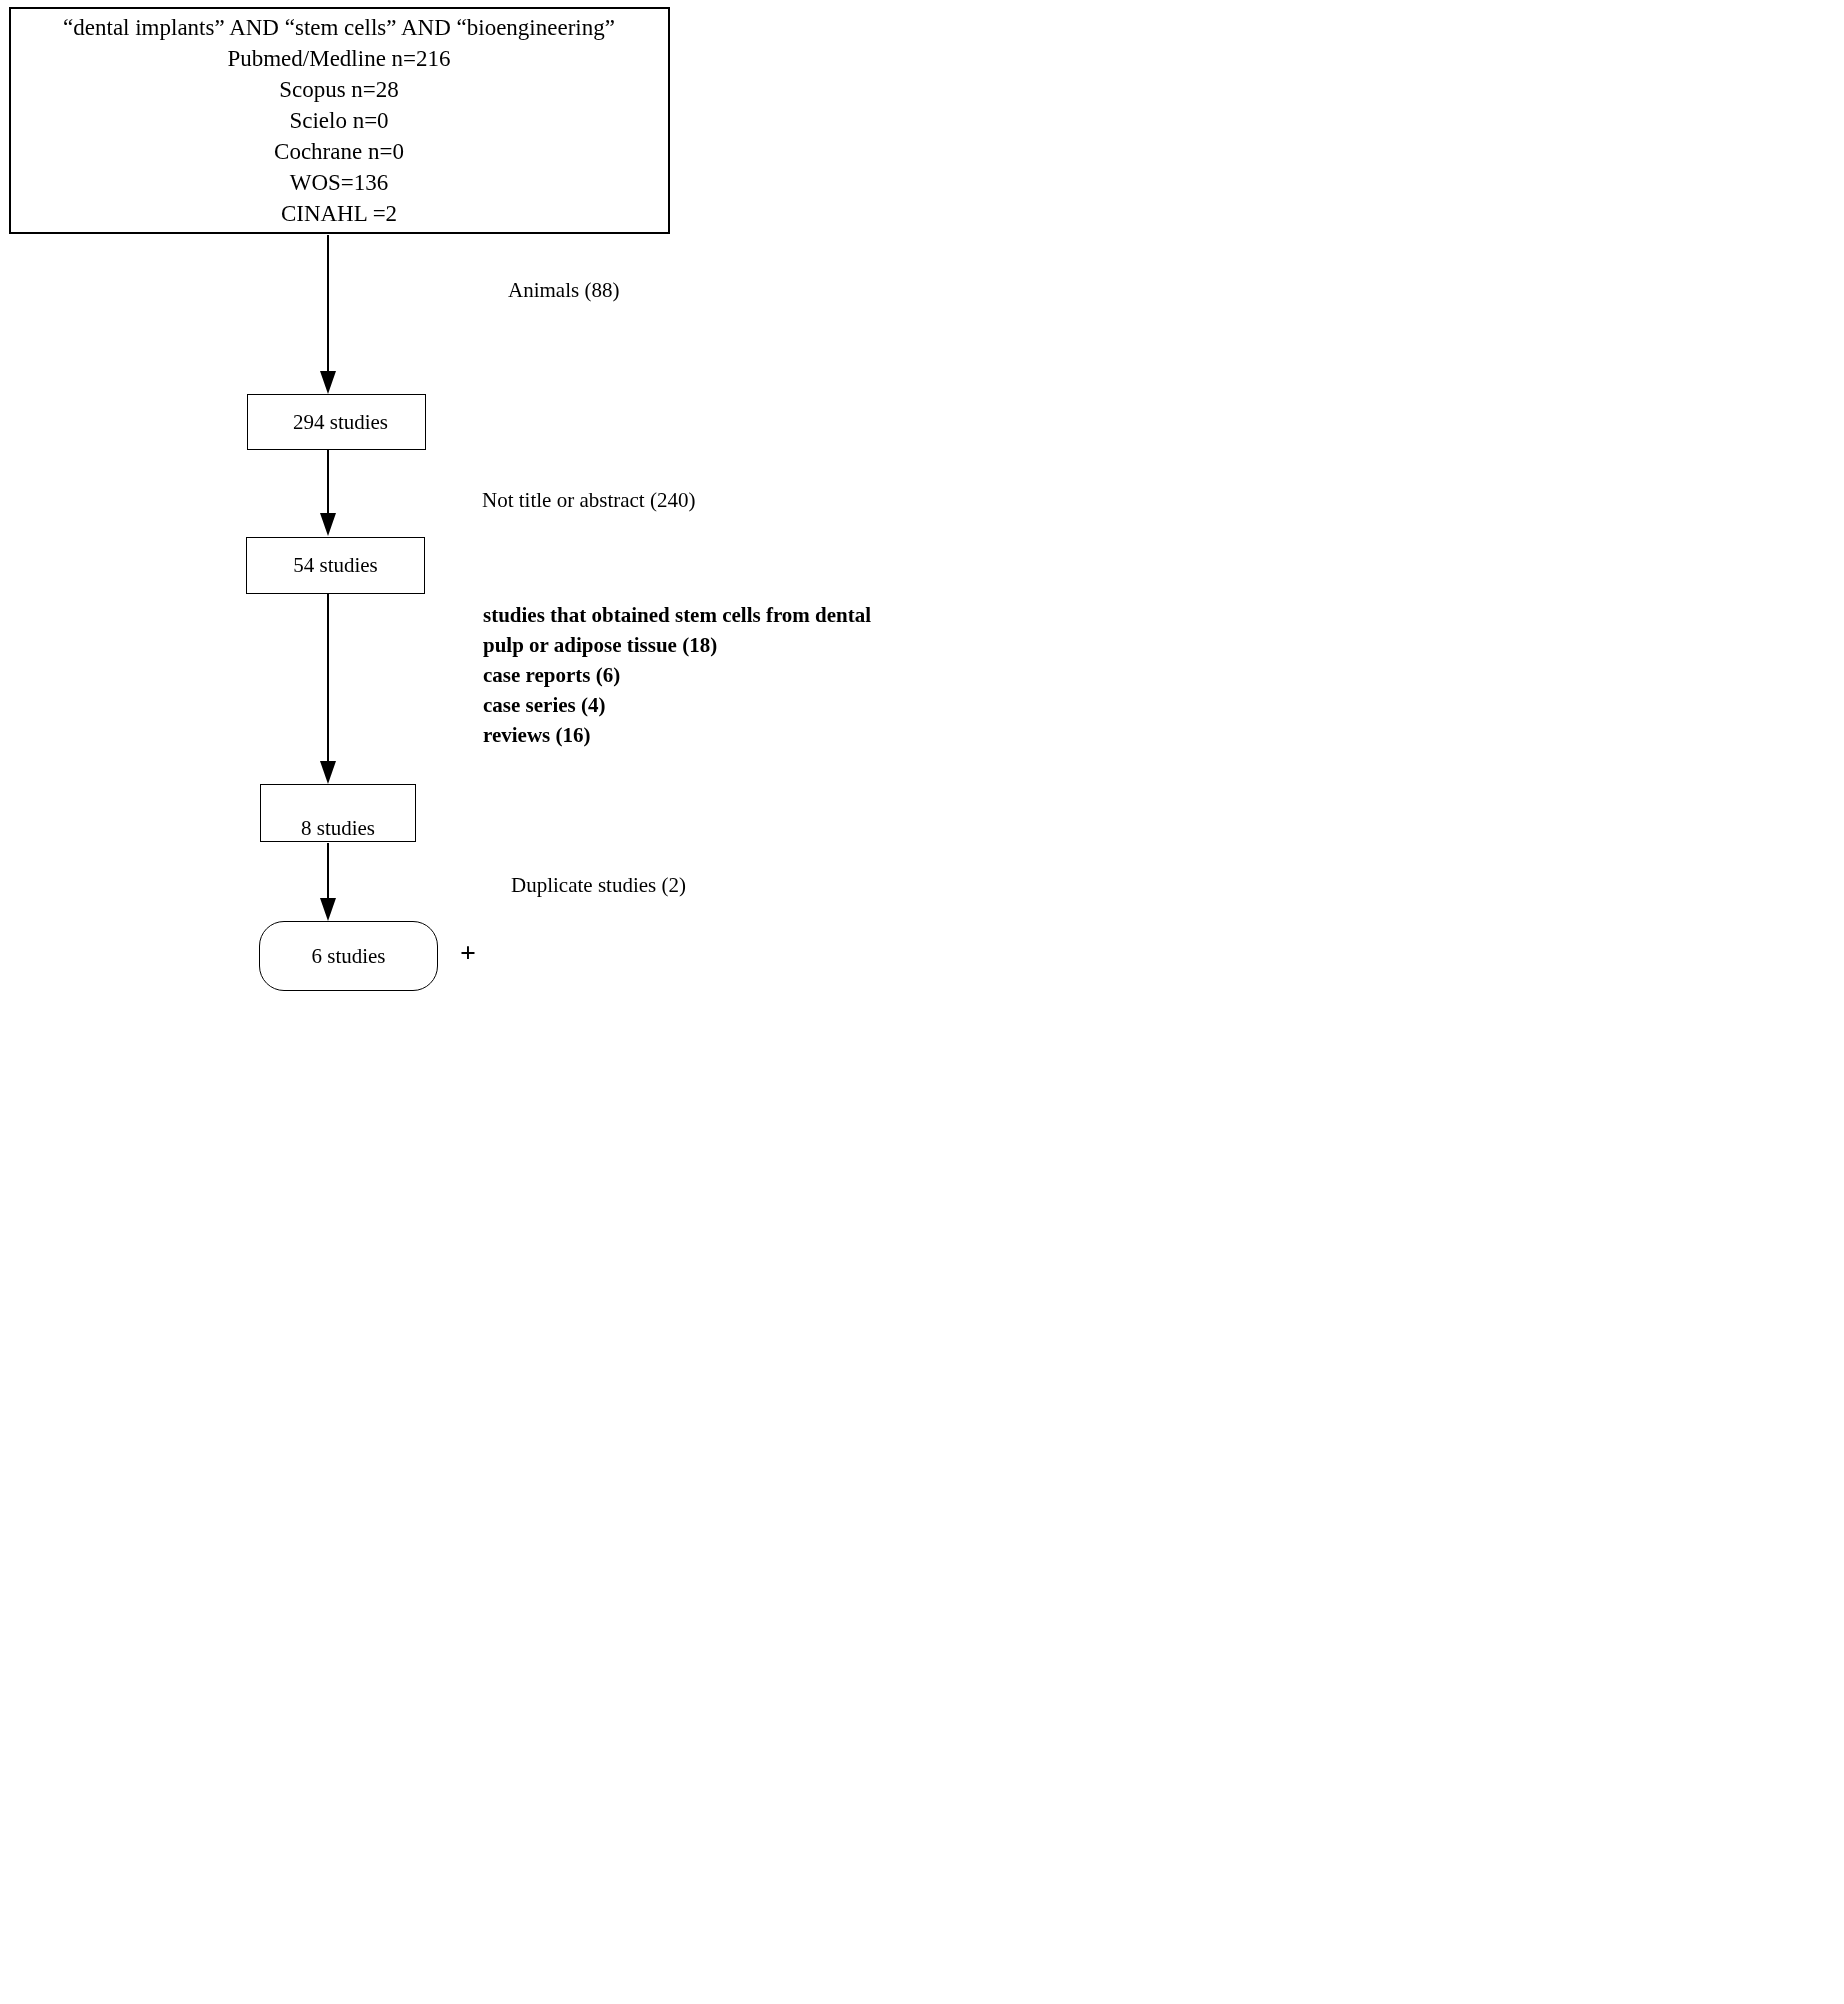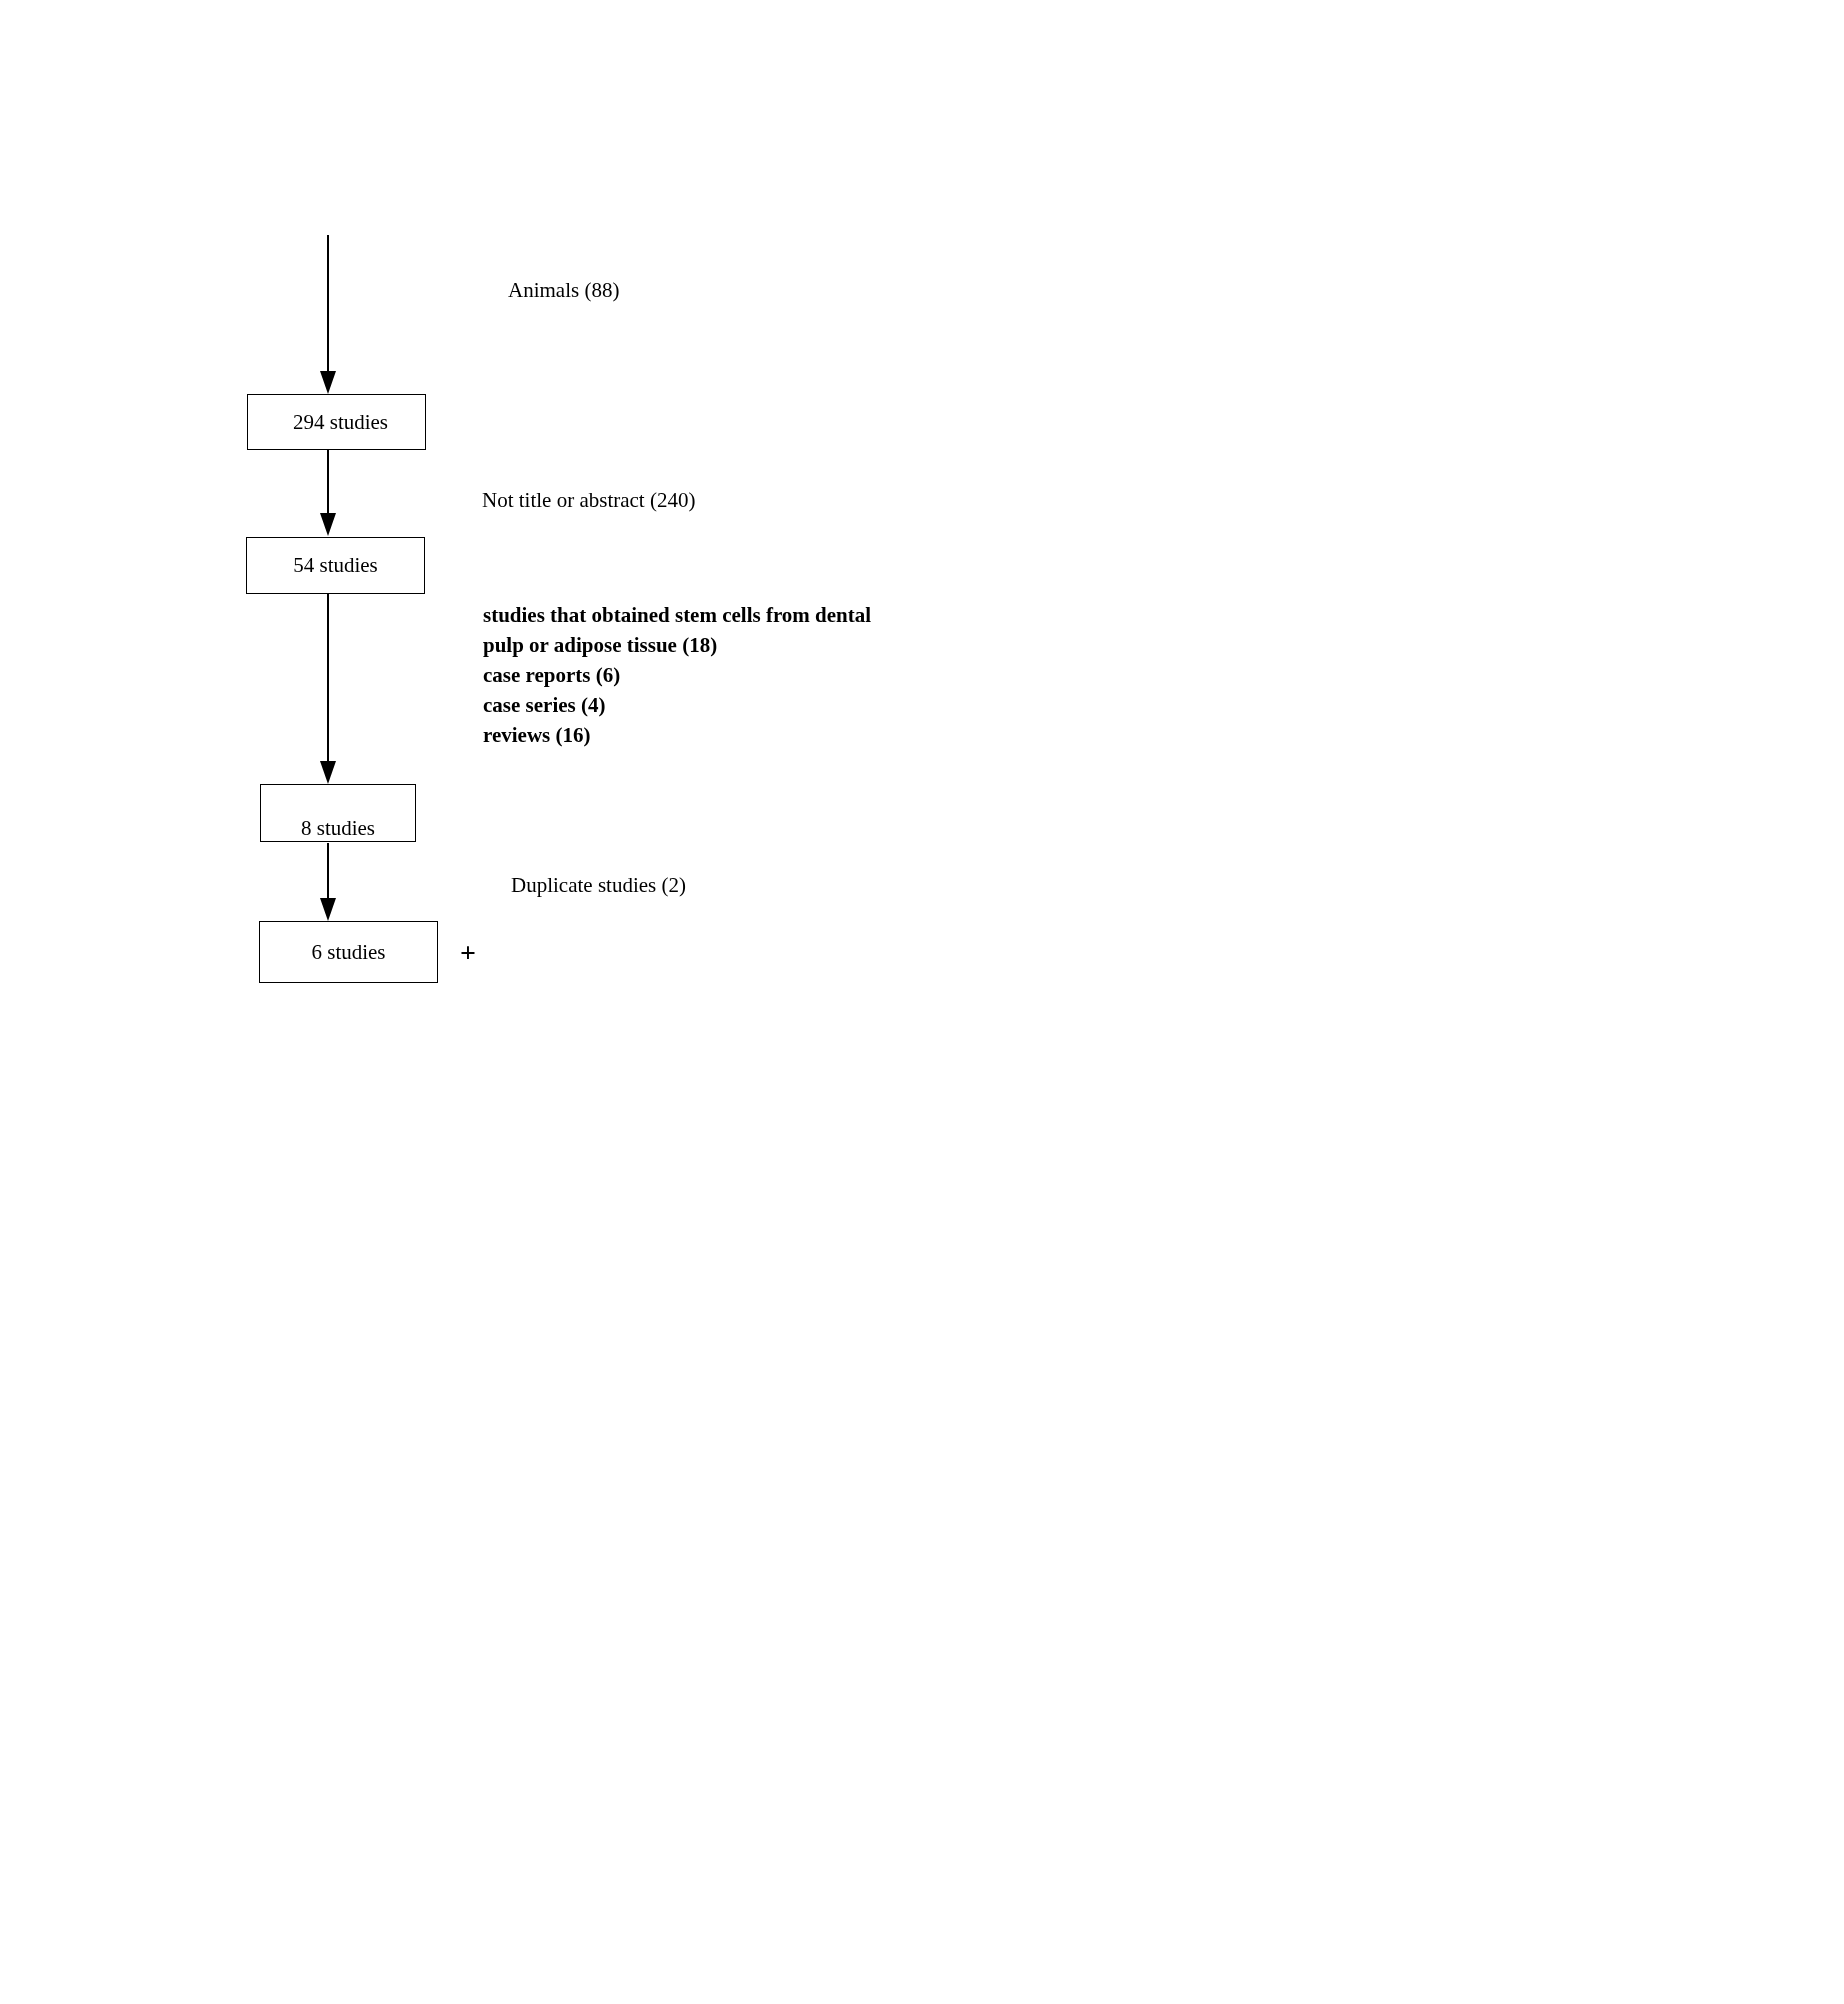--- a/index.html
+++ b/index.html
@@ -32,21 +32,21 @@
     border-width: 2.1px;
     flex-direction: column;
     justify-content: center;
     font-size: 23px;
     line-height: 31px;
   }
   .search-box .bline { line-height: 31px; white-space: nowrap; }
   .box-294 { left: 247px; top: 394px;  width: 179px; height: 56px; padding-left: 8px; }
   .box-54  { left: 246px; top: 537px; width: 179px; height: 57px; }
   .box-8   { left: 260px; top: 784px; width: 156px; height: 58px; align-items: flex-end; }
-  .box-6   { left: 259px; top: 921px; width: 179px; height: 62px; }
+  .box-6   { left: 259px; top: 921px; width: 179px; height: 70px; border-radius: 25px; }
   .box-manual { left: 498px; top: 921px; width: 306px; height: 62px; }
 
   .vline {
     position: absolute;
     width: 1.6px;
     background: #000000;
     left: 327px;
   }
   .v1 { top: 235px;  height: 139px; }
   .v2 { top: 450px;  height: 65px; }
@@ -92,20 +92,29 @@
     justify-content: center;
     font-size: 28px;
     font-weight: bold;
   }
 </style>
 </head>
 <body>
 
 <div class="canvas">
 
+  <div class="box search-box">
+    <div class="bline">“dental implants” AND “stem cells” AND “bioengineering”</div>
+    <div class="bline">Pubmed/Medline n=216</div>
+    <div class="bline">Scopus n=28</div>
+    <div class="bline">Scielo n=0</div>
+    <div class="bline">Cochrane n=0</div>
+    <div class="bline">WOS=136</div>
+    <div class="bline">CINAHL =2</div>
+  </div>
 
   <div class="vline v1"></div>
   <div class="ahead h1"></div>
   <div class="side-label lbl-animals">Animals (88)</div>
 
   <div class="box box-294">
     <span>294 studies</span>
   </div>
 
   <div class="vline v2"></div>

